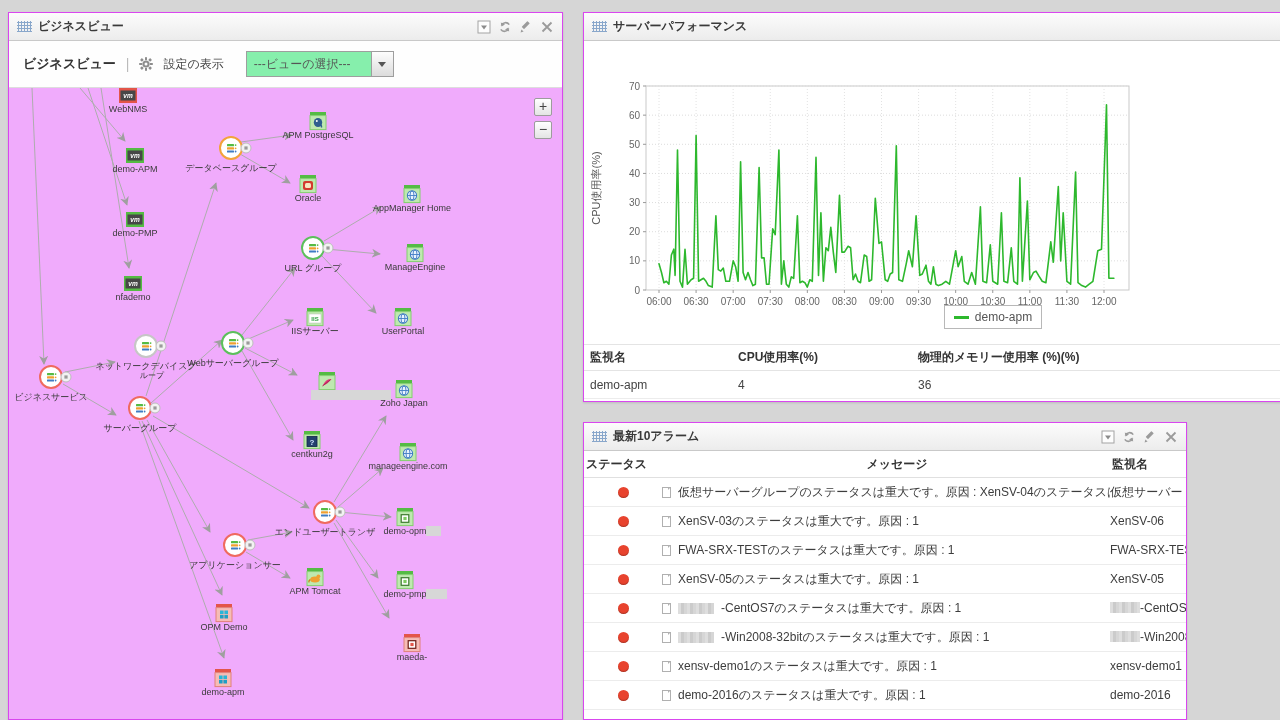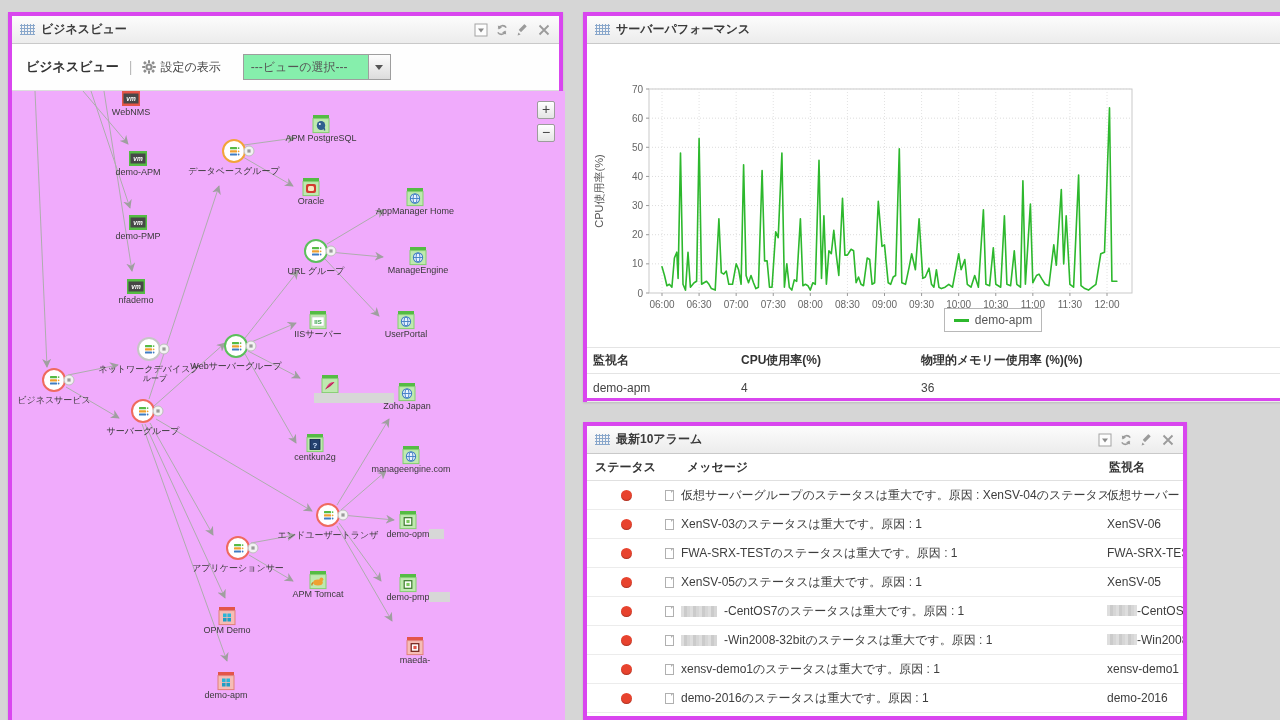--- a/index.html
+++ b/index.html
@@ -1,34 +1,34 @@
 <!DOCTYPE html>
 <html><head>
 <meta charset="utf-8">
 <style>
   * { margin:0; padding:0; box-sizing:border-box; }
   html,body { width:1280px; height:720px; overflow:hidden; }
   body { background:#d6d6d6; font-family:"Liberation Sans","DejaVu Sans",sans-serif; color:#3c3c3c; }
   .page { position:relative; width:1280px; height:720px; }
 
-  .widget { position:absolute; background:#fff; border:4px solid #d946ef; box-shadow:0 1px 2px rgba(0,0,0,.12); }
+  .widget { position:absolute; background:#fff; border:1px solid #d946ef; box-shadow:0 1px 2px rgba(0,0,0,.12); }
   .widget-header { height:28px; background:linear-gradient(#fcfcfc,#ececec); border-bottom:1px solid #c9c9c9;
                    display:flex; align-items:center; padding:0 8px; }
   .drag-handle { width:15px; height:11px; margin-right:6px;
                  background-image:radial-gradient(#89a7cb 1px, transparent 1.1px); background-size:3px 3px; }
   .widget-title { font-size:12px; font-weight:bold; color:#3a3a3a; }
   .header-icons { margin-left:auto; display:flex; align-items:center; gap:7px; }
   .hicon { width:14px; height:14px; display:inline-flex; align-items:center; justify-content:center; cursor:pointer; }
 
   
   #bv { left:8px; top:12px; width:555px; height:708px; }
   .bv-toolbar { height:47px; display:flex; align-items:center; padding:0 14px; border-bottom:1px solid #ddd; background:#fefefe; }
   .bv-toolbar .bv-name { font-size:13px; font-weight:bold; color:#333; }
   .bv-sep { color:#bbb; margin:0 10px; font-size:14px; }
-  .bv-settings { display:flex; align-items:center; gap:4px; font-size:12px; color:#444; cursor:pointer; }
+  .bv-settings { display:flex; align-items:center; gap:10px; font-size:12px; color:#444; cursor:pointer; }
   .bv-select { margin-left:22px; display:flex; align-items:stretch; height:26px; width:148px;
                border:1px solid #9e9e9e; background:#86efac; cursor:pointer; }
   .bv-select-value { flex:1; font-size:12px; color:#555; display:flex; align-items:center; padding-left:7px; white-space:nowrap; overflow:hidden; }
   .bv-select-btn { width:22px; border-left:1px solid #9e9e9e; background:linear-gradient(#fdfdfd,#dcdcdc);
                    display:flex; align-items:center; justify-content:center; }
   .tri-down { width:0; height:0; border-left:4px solid transparent; border-right:4px solid transparent; border-top:5px solid #555; }
   .bv-map { position:relative; width:553px; height:631px; background:#f0abfc; overflow:hidden; }
   .zoom-ctl { position:absolute; right:10px; top:10px; display:flex; flex-direction:column; gap:5px; }
   .zoom-btn { width:18px; height:18px; border:1px solid #9c9c9c; background:linear-gradient(#fff,#e4e4e4);
               font-size:14px; line-height:15px; text-align:center; color:#444; cursor:pointer; border-radius:2px; }
@@ -43,21 +43,21 @@
   .summary { position:absolute; top:331px; left:0; right:0; font-size:12px; }
   .summary .srow { display:grid; grid-template-columns:148px 180px 1fr; padding:0 6px; align-items:center; }
   .summary .shead { height:27px; border-top:1px solid #e4e4e4; border-bottom:1px solid #e4e4e4; font-weight:bold; color:#333; }
   .summary .sval { height:28px; border-bottom:1px solid #ececec; color:#444; }
 
   
   #alarms { left:583px; top:422px; width:604px; height:298px; }
   .atable { font-size:12px; }
   .arow { display:grid; grid-template-columns:78px 1fr 76px; align-items:center; height:29px; border-bottom:1px solid #ececec; }
   .ahead { height:27px; font-weight:bold; color:#333; border-bottom:1px solid #e0e0e0; }
-  .ahead .c1 { padding-left:8px; } .ahead .c2 { padding-left:22px; } .ahead .c3 { padding-left:2px; }
+  .ahead .c1 { padding-left:2px; } .ahead .c2 { padding-left:22px;text-align:center; } .ahead .c3 { padding-left:2px; }
   .astatus { display:flex; justify-content:center; }
   .dot { width:11px; height:11px; border-radius:50%; background:#e8432e; box-shadow:inset 0 -1px 1px rgba(0,0,0,.25); }
   .amsg { display:flex; align-items:center; gap:7px; white-space:nowrap; overflow:hidden; color:#3d3d3d; }
   .amon { white-space:nowrap; overflow:hidden; color:#3d3d3d; }
   .doc-icon { position:relative; width:9px; height:11px; border:1px solid #b0b0b0; background:#fff; flex:none; }
   .doc-icon:before { content:""; position:absolute; right:-1px; top:-1px; width:0; height:0;
                      border-left:3px solid #b0b0b0; border-bottom:3px solid transparent; transform:translate(0,0); }
   .px-mask { display:inline-block; height:11px; vertical-align:-1px; flex:none;
              background:repeating-linear-gradient(90deg,#dedede 0 3px,#cbcbcb 3px 6px,#d6d6d6 6px 9px); }
 

